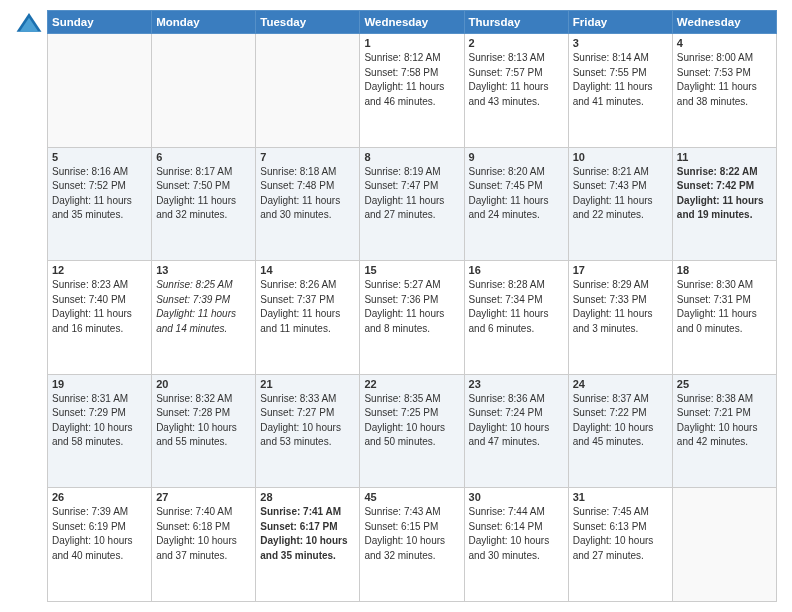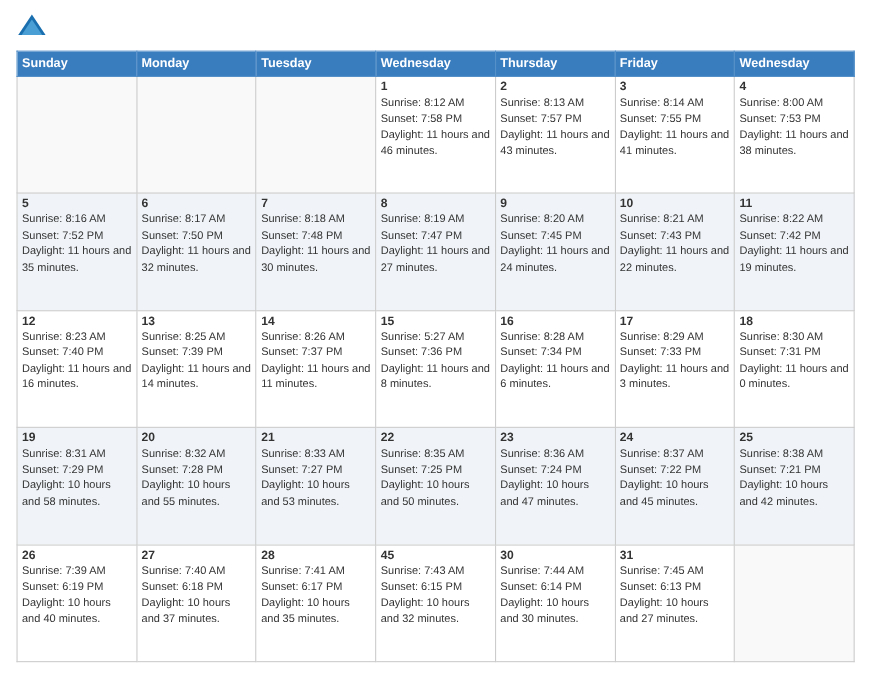--- a/index.html
+++ b/index.html
@@ -8,21 +8,21 @@
       height: 612px;
       font-family: Arial, sans-serif;
       background: #fff;
       overflow: hidden;
     }
     .page {
       width: 792px;
       height: 612px;
       padding: 10px 15px 10px 15px;
       display: flex;
-      flex-direction: column;
+      flex-direction: row;
     }
     .header {
       display: flex;
       justify-content: space-between;
       align-items: flex-start;
       margin-bottom: 8px;
     }
     .logo {
       display: flex;
       align-items: center;
@@ -195,35 +195,35 @@
 Daylight: 11 hours and 24 minutes.</div>
           </td>
           <td>
             <span class="day-num">10</span>
             <div class="day-info" style="white-space: pre-line;">Sunrise: 8:21 AM
 Sunset: 7:43 PM
 Daylight: 11 hours and 22 minutes.</div>
           </td>
           <td>
             <span class="day-num">11</span>
-            <div class="day-info" style="white-space: pre-line;">Sunrise: 8:22 AM
+            <div class="day-info" style="white-space: pre-line; font-weight: bold;">Sunrise: 8:22 AM
 Sunset: 7:42 PM
 Daylight: 11 hours and 19 minutes.</div>
           </td>
         </tr>
         <tr class="row-white">
           <td>
             <span class="day-num">12</span>
             <div class="day-info" style="white-space: pre-line;">Sunrise: 8:23 AM
 Sunset: 7:40 PM
 Daylight: 11 hours and 16 minutes.</div>
           </td>
           <td>
             <span class="day-num">13</span>
-            <div class="day-info" style="white-space: pre-line;">Sunrise: 8:25 AM
+            <div class="day-info" style="white-space: pre-line; font-style: italic;">Sunrise: 8:25 AM
 Sunset: 7:39 PM
 Daylight: 11 hours and 14 minutes.</div>
           </td>
           <td>
             <span class="day-num">14</span>
             <div class="day-info" style="white-space: pre-line;">Sunrise: 8:26 AM
 Sunset: 7:37 PM
 Daylight: 11 hours and 11 minutes.</div>
           </td>
           <td>
@@ -303,21 +303,21 @@
 Daylight: 10 hours and 40 minutes.</div>
           </td>
           <td>
             <span class="day-num">27</span>
             <div class="day-info" style="white-space: pre-line;">Sunrise: 7:40 AM
 Sunset: 6:18 PM
 Daylight: 10 hours and 37 minutes.</div>
           </td>
           <td>
             <span class="day-num">28</span>
-            <div class="day-info" style="white-space: pre-line;">Sunrise: 7:41 AM
+            <div class="day-info" style="white-space: pre-line; font-weight: bold;">Sunrise: 7:41 AM
 Sunset: 6:17 PM
 Daylight: 10 hours and 35 minutes.</div>
           </td>
           <td>
             <span class="day-num">45</span>
             <div class="day-info" style="white-space: pre-line;">Sunrise: 7:43 AM
 Sunset: 6:15 PM
 Daylight: 10 hours and 32 minutes.</div>
           </td>
           <td>

